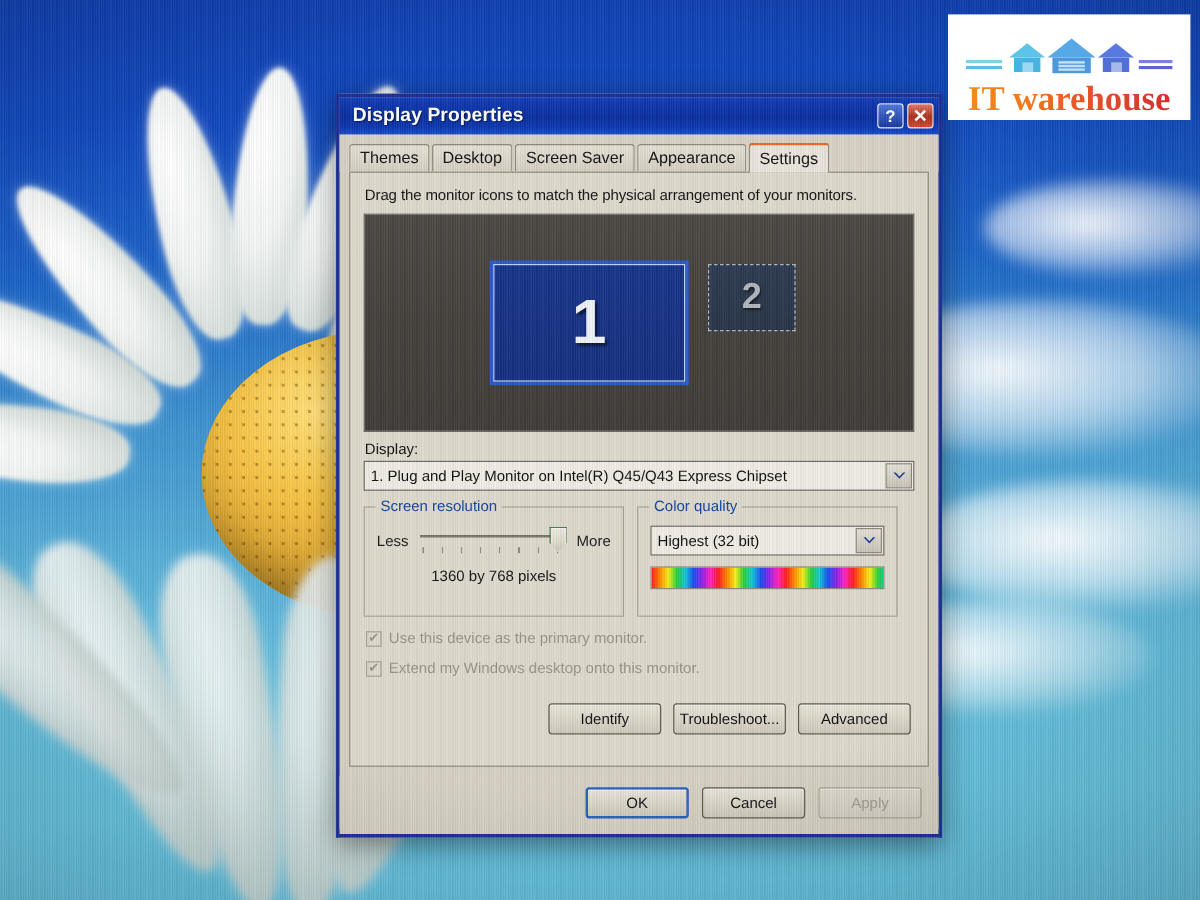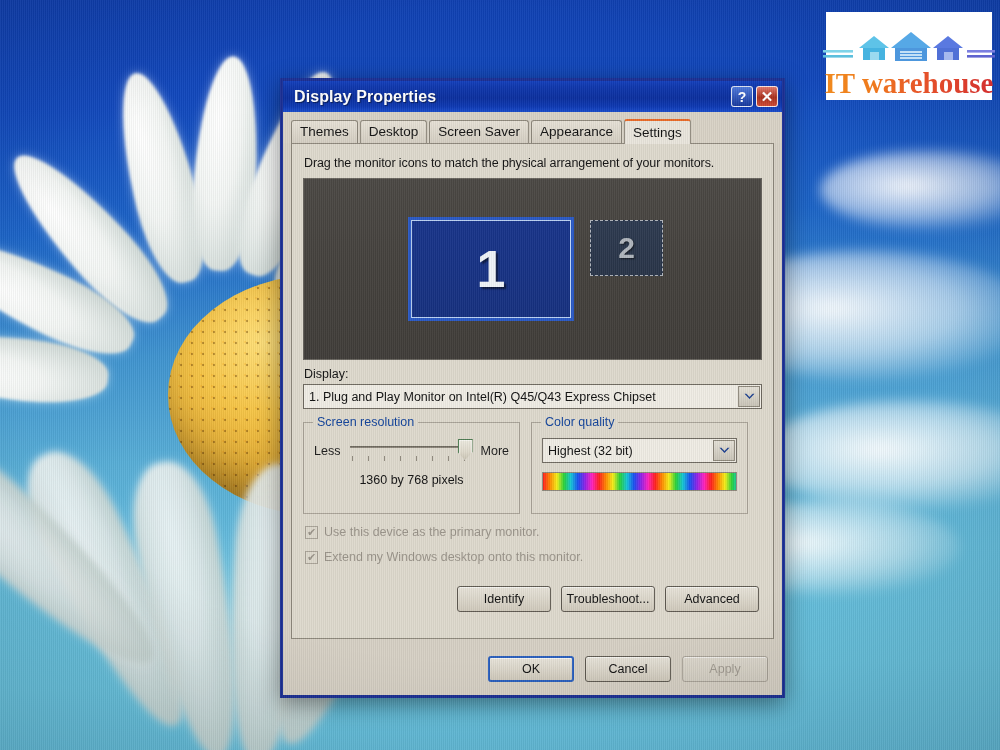--- a/index.html
+++ b/index.html
@@ -309,21 +309,21 @@
   #footer {
     display: flex; justify-content: flex-end; gap: 11px;
     padding: 0 14px 0 0; height: 44px; align-items: center;
     background: #d6d0c4;
   }
   #footer .btn { min-width: 86px; }
 
   
   #logo {
     position: absolute; right: 8px; top: 12px;
-    width: 166px; height: 88px;
+    width: 202px; height: 88px;
     background: #ffffff;
     z-index: 70;
     display: flex; flex-direction: column;
     align-items: center; justify-content: center;
     padding-top: 16px;
   }
   #logo-houses { display:flex; align-items:flex-end; gap:3px; height: 36px;}
   #logo-text {
     font-family: "Liberation Serif", serif;
     font-size: 29px; font-weight: bold; line-height: 1;

